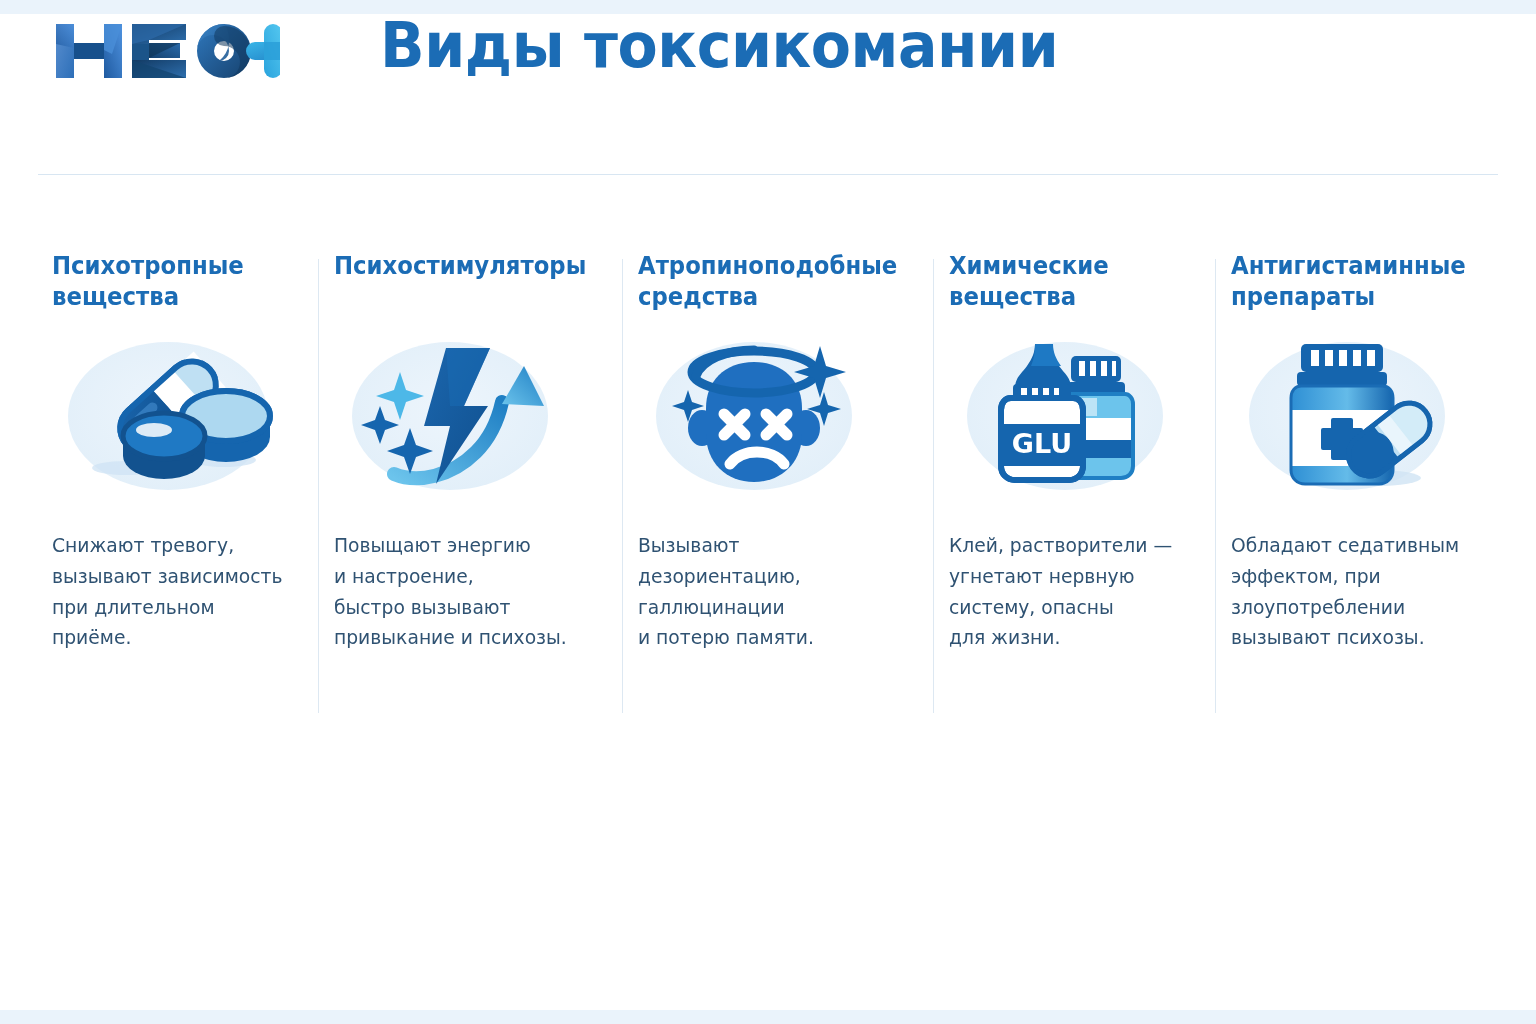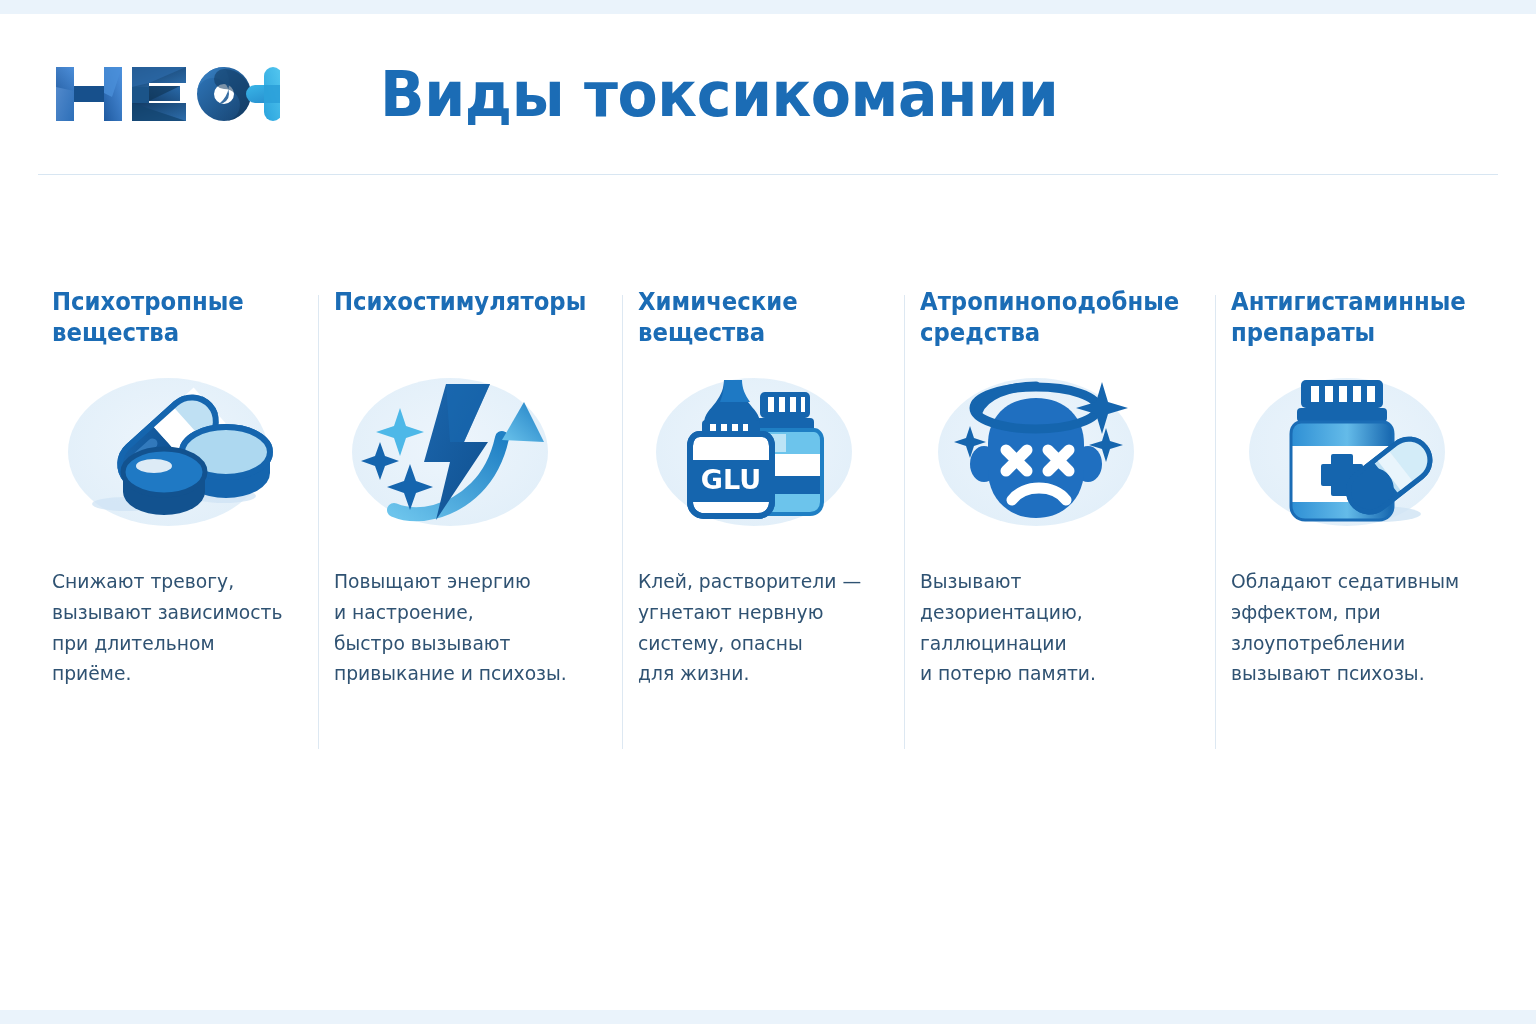--- a/index.html
+++ b/index.html
@@ -35,21 +35,20 @@
     width: 1536px;
     height: 996px;
     background: #ffffff;
     padding: 0 36px;
   }
 
   
   .header {
     height: 160px;
     display: flex;
-    align-items: center;
     gap: 100px;
     padding-left: 14px;
   }
 
   .logo {
     width: 230px;
     height: 74px;
     flex: 0 0 auto;
   }
 
@@ -67,21 +66,21 @@
 
   .header-rule {
     height: 1px;
     background: #d8e6f2;
     margin: 0 2px;
   }
 
   
   .columns {
     display: flex;
-    margin-top: 112px;
+    margin-top: 76px;
     height: 466px;
   }
 
   .column {
     flex: 1 1 0;
     padding: 0 22px 0 16px;
     position: relative;
     display: flex;
     flex-direction: column;
   }
@@ -311,20 +310,60 @@
           <path d="M72 96 L78 113 L95 119 L78 125 L72 142 L66 125 L49 119 L66 113 Z" fill="#1565ae"></path>
         </svg>
       </div>
       <div class="col-text">Повыщают энергию
 и настроение,
 быстро вызывают
 привыкание и психозы.</div>
     </div>
 
     <div class="column">
+      <div class="col-title">Атропиноподобные средства</div>
+      <div class="col-icon">
+        <svg viewBox="0 0 230 168" width="230" height="168">
+          <defs>
+            <radialGradient id="blob4" cx="50%" cy="45%" r="58%">
+              <stop offset="0" stop-color="#edf5fc"></stop>
+                <stop offset="1" stop-color="#e2eff9"></stop>
+            </radialGradient>
+          </defs>
+          <ellipse cx="112" cy="84" rx="98" ry="74" fill="url(#blob4)"></ellipse>
+
+          <ellipse cx="60" cy="96" rx="14" ry="18" fill="#1f6fc0"></ellipse>
+          <ellipse cx="164" cy="96" rx="14" ry="18" fill="#1f6fc0"></ellipse>
+
+          <path d="M112 30c30 0 48 20 48 46v26c0 28-20 48-48 48s-48-20-48-48V76c0-26 18-46 48-46z" fill="#1f6fc0"></path>
+
+          <ellipse cx="112" cy="40" rx="62" ry="21" fill="none" stroke="#1565ae" stroke-width="9"></ellipse>
+          <path d="M54 44c6-16 30-26 58-26" fill="none" stroke="#1565ae" stroke-width="9" stroke-linecap="round"></path>
+
+          <g stroke="#ffffff" stroke-width="11" stroke-linecap="round">
+            <line x1="82" y1="82" x2="103" y2="103"></line>
+            <line x1="103" y1="82" x2="82" y2="103"></line>
+            <line x1="124" y1="82" x2="145" y2="103"></line>
+            <line x1="145" y1="82" x2="124" y2="103"></line>
+          </g>
+
+          <path d="M88 132c12-16 42-16 54 0" fill="none" stroke="#ffffff" stroke-width="11" stroke-linecap="round"></path>
+
+          <path d="M178 14 L184 34 L204 40 L184 46 L178 66 L172 46 L152 40 L172 34 Z" fill="#1565ae"></path>
+          <path d="M46 58 L50 70 L62 74 L50 78 L46 90 L42 78 L30 74 L42 70 Z" fill="#1565ae"></path>
+          <path d="M182 60 L186 73 L199 77 L186 81 L182 94 L178 81 L165 77 L178 73 Z" fill="#1565ae"></path>
+        </svg>
+      </div>
+      <div class="col-text">Вызывают
+дезориентацию,
+галлюцинации
+и потерю памяти.</div>
+    </div>
+
+    <div class="column">
       <div class="col-title">Химические вещества</div>
       <div class="col-icon">
         <svg viewBox="0 0 230 168" width="230" height="168">
           <defs>
             <radialGradient id="blob3" cx="50%" cy="45%" r="58%">
               <stop offset="0" stop-color="#edf5fc"></stop>
                 <stop offset="1" stop-color="#e2eff9"></stop>
             </radialGradient>
           </defs>
           <ellipse cx="112" cy="84" rx="98" ry="74" fill="url(#blob3)"></ellipse>
@@ -356,60 +395,20 @@
             <rect x="48" y="126" width="82" height="8" fill="#1565ae"></rect>
             <text x="89" y="121" font-family="DejaVu Sans, sans-serif" font-size="27" font-weight="700" fill="#ffffff" text-anchor="middle">GLU</text>
             <path d="M58 66h62c6 0 10 5 10 12v56c0 8-6 14-14 14H62c-8 0-14-6-14-14V78c0-7 4-12 10-12z" fill="none" stroke="#1565ae" stroke-width="6"></path>
           </g>
         </svg>
       </div>
       <div class="col-text">Клей, растворители —
 угнетают нервную
 систему, опасны
 для жизни.</div>
-    </div>
-
-    <div class="column">
-      <div class="col-title">Атропиноподобные средства</div>
-      <div class="col-icon">
-        <svg viewBox="0 0 230 168" width="230" height="168">
-          <defs>
-            <radialGradient id="blob4" cx="50%" cy="45%" r="58%">
-              <stop offset="0" stop-color="#edf5fc"></stop>
-                <stop offset="1" stop-color="#e2eff9"></stop>
-            </radialGradient>
-          </defs>
-          <ellipse cx="112" cy="84" rx="98" ry="74" fill="url(#blob4)"></ellipse>
-
-          <ellipse cx="60" cy="96" rx="14" ry="18" fill="#1f6fc0"></ellipse>
-          <ellipse cx="164" cy="96" rx="14" ry="18" fill="#1f6fc0"></ellipse>
-
-          <path d="M112 30c30 0 48 20 48 46v26c0 28-20 48-48 48s-48-20-48-48V76c0-26 18-46 48-46z" fill="#1f6fc0"></path>
-
-          <ellipse cx="112" cy="40" rx="62" ry="21" fill="none" stroke="#1565ae" stroke-width="9"></ellipse>
-          <path d="M54 44c6-16 30-26 58-26" fill="none" stroke="#1565ae" stroke-width="9" stroke-linecap="round"></path>
-
-          <g stroke="#ffffff" stroke-width="11" stroke-linecap="round">
-            <line x1="82" y1="82" x2="103" y2="103"></line>
-            <line x1="103" y1="82" x2="82" y2="103"></line>
-            <line x1="124" y1="82" x2="145" y2="103"></line>
-            <line x1="145" y1="82" x2="124" y2="103"></line>
-          </g>
-
-          <path d="M88 132c12-16 42-16 54 0" fill="none" stroke="#ffffff" stroke-width="11" stroke-linecap="round"></path>
-
-          <path d="M178 14 L184 34 L204 40 L184 46 L178 66 L172 46 L152 40 L172 34 Z" fill="#1565ae"></path>
-          <path d="M46 58 L50 70 L62 74 L50 78 L46 90 L42 78 L30 74 L42 70 Z" fill="#1565ae"></path>
-          <path d="M182 60 L186 73 L199 77 L186 81 L182 94 L178 81 L165 77 L178 73 Z" fill="#1565ae"></path>
-        </svg>
-      </div>
-      <div class="col-text">Вызывают
-дезориентацию,
-галлюцинации
-и потерю памяти.</div>
     </div>
 
     <div class="column">
       <div class="col-title">Антигистаминные препараты</div>
       <div class="col-icon">
         <svg viewBox="0 0 230 168" width="230" height="168">
           <defs>
             <radialGradient id="blob5" cx="50%" cy="45%" r="58%">
               <stop offset="0" stop-color="#edf5fc"></stop>
                 <stop offset="1" stop-color="#e2eff9"></stop>

